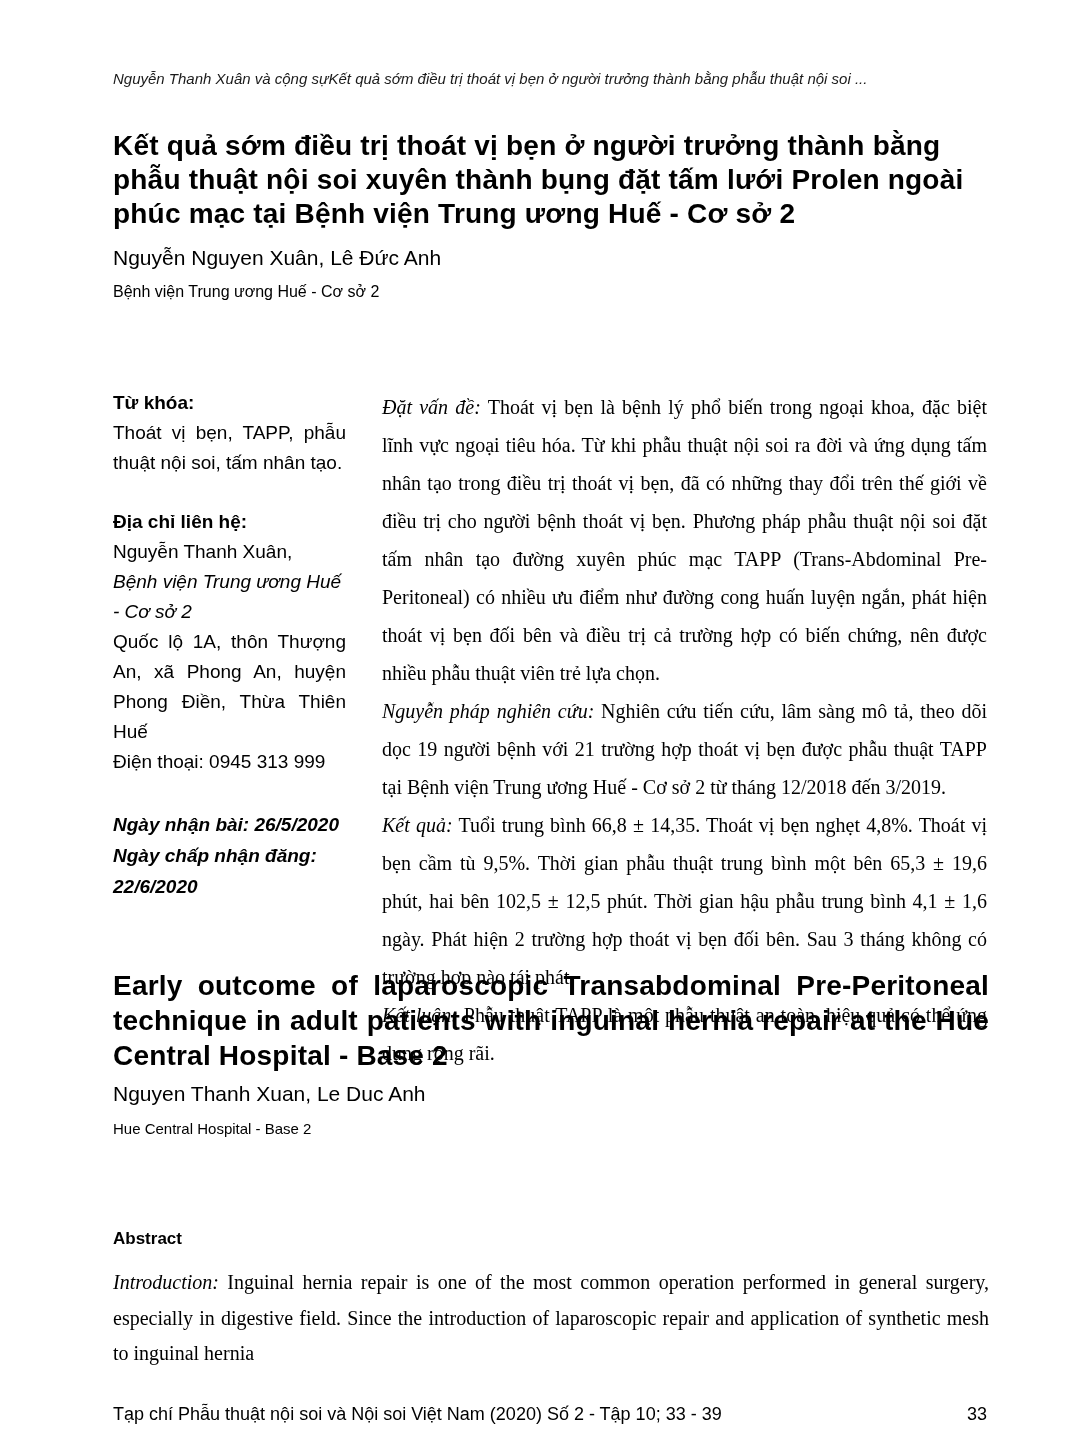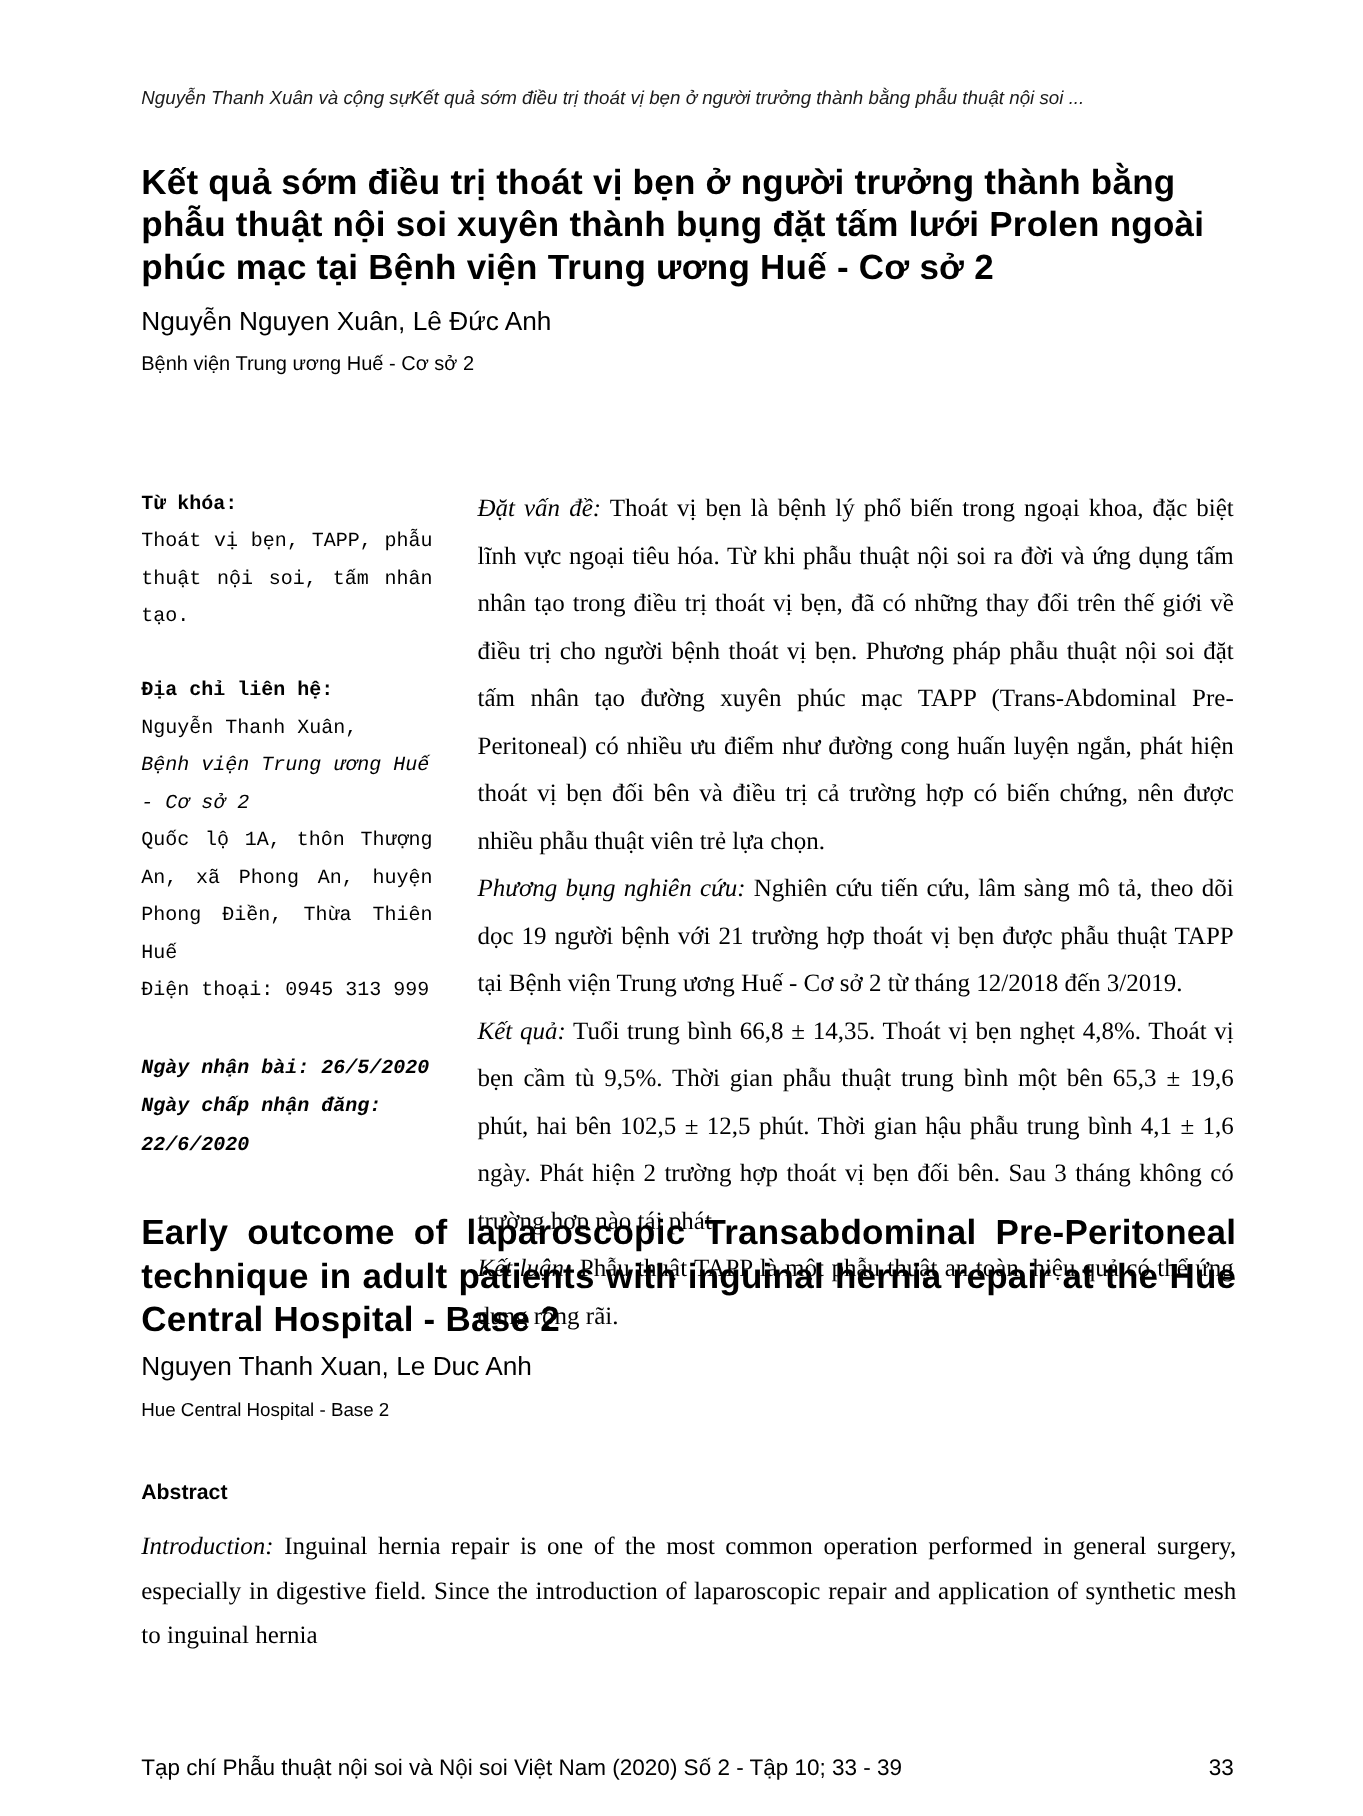--- a/index.html
+++ b/index.html
@@ -27,21 +27,21 @@
     letter-spacing: 0.2px;
   }
   .vn-authors { top: 246px; left: 113px; font-size: 21px; }
   .vn-affiliation { top: 283px; left: 113px; font-size: 16px; }
 
   
   .columns {
     top: 388px; left: 113px; right: 103px;
     display: flex; gap: 36px;
   }
-  .sidebar { width: 233px; flex: none; font-size: 16px; line-height: 30px; font-family: Liberation Mono, monospace; }
+  .sidebar { width: 233px; flex: none; font-size: 19px; line-height: 30px; }
   .sidebar .block { margin-bottom: 29px; }
   .sidebar .label { font-weight: bold; }
   .sidebar .just { text-align: justify; }
   .sidebar .ital { font-style: italic; }
   .sidebar .dates { font-weight: bold; font-style: italic; line-height: 31px; margin-top: 32px; }
 
   .abstract-vi { flex: 1; }
   .abstract-vi .heading { font-size: 18px; font-weight: bold; margin-bottom: 13px; }
   .serif-par {
     font-family: "Liberation Serif", serif;
@@ -52,21 +52,21 @@
 
   
   .en-title {
     top: 968px; left: 113px; width: 876px;
     font-size: 28px; font-weight: bold; line-height: 35px;
     text-align: justify; letter-spacing: 0.2px;
   }
   .en-authors { top: 1082px; left: 113px; font-size: 21px; }
   .en-affiliation { top: 1120px; left: 113px; font-size: 15px; }
 
-  .abstract-en { top: 1184px; left: 113px; width: 876px; }
+  .abstract-en { top: 1229px; left: 113px; width: 876px; }
   .abstract-en .heading { font-size: 17px; font-weight: bold; margin-bottom: 16px; }
   .abstract-en .serif-par { line-height: 35.5px; }
 
   
   .page-footer {
     top: 1356px; left: 113px; right: 103px;
     display: flex; justify-content: space-between; align-items: baseline;
   }
   .footer-journal { font-size: 18px; margin-top: 48px; }
   .footer-page { font-size: 18px; }
@@ -98,21 +98,21 @@
       <div>Điện thoại: 0945 313 999</div>
     </div>
     <div class="dates">
       <div>Ngày nhận bài: 26/5/2020</div>
       <div>Ngày chấp nhận đăng: 22/6/2020</div>
     </div>
   </div>
 
   <div class="abstract-vi">
     <p class="serif-par"><span class="lead">Đặt vấn đề:</span> <span>Thoát vị bẹn là bệnh lý phổ biến trong ngoại khoa, đặc biệt lĩnh vực ngoại tiêu hóa. Từ khi phẫu thuật nội soi ra đời và ứng dụng tấm nhân tạo trong điều trị thoát vị bẹn, đã có những thay đổi trên thế giới về điều trị cho người bệnh thoát vị bẹn. Phương pháp phẫu thuật nội soi đặt tấm nhân tạo đường xuyên phúc mạc TAPP (Trans-Abdominal Pre-Peritoneal) có nhiều ưu điểm như đường cong huấn luyện ngắn, phát hiện thoát vị bẹn đối bên và điều trị cả trường hợp có biến chứng, nên được nhiều phẫu thuật viên trẻ lựa chọn.</span></p>
-    <p class="serif-par"><span class="lead">Phương bụng nghiên cứu:</span> <span>Nghiên cứu tiến cứu, lâm sàng mô tả, theo dõi dọc 19 người bệnh với 21 trường hợp thoát vị bẹn được phẫu thuật TAPP tại Bệnh viện Trung ương Huế - Cơ sở 2 từ tháng 12/2018 đến 3/2019.</span></p>
+    <p class="serif-par"><span class="lead">Nguyễn pháp nghiên cứu:</span> <span>Nghiên cứu tiến cứu, lâm sàng mô tả, theo dõi dọc 19 người bệnh với 21 trường hợp thoát vị bẹn được phẫu thuật TAPP tại Bệnh viện Trung ương Huế - Cơ sở 2 từ tháng 12/2018 đến 3/2019.</span></p>
     <p class="serif-par"><span class="lead">Kết quả:</span> <span>Tuổi trung bình 66,8 ± 14,35. Thoát vị bẹn nghẹt 4,8%. Thoát vị bẹn cầm tù 9,5%. Thời gian phẫu thuật trung bình một bên 65,3 ± 19,6 phút, hai bên 102,5 ± 12,5 phút. Thời gian hậu phẫu trung bình 4,1 ± 1,6 ngày. Phát hiện 2 trường hợp thoát vị bẹn đối bên. Sau 3 tháng không có trường hợp nào tái phát.</span></p>
     <p class="serif-par"><span class="lead">Kết luận:</span> <span>Phẫu thuật TAPP là một phẫu thuật an toàn, hiệu quả có thể ứng dụng rộng rãi.</span></p>
   </div>
 
 </div>
 
 <h2 class="abs en-title">Early outcome of laparoscopic Transabdominal Pre-Peritoneal technique in adult patients with inguinal hernia repair at the Hue Central Hospital - Base 2</h2>
 <div class="abs en-authors">Nguyen Thanh Xuan, Le Duc Anh</div>
 <div class="abs en-affiliation">Hue Central Hospital - Base 2</div>
 

